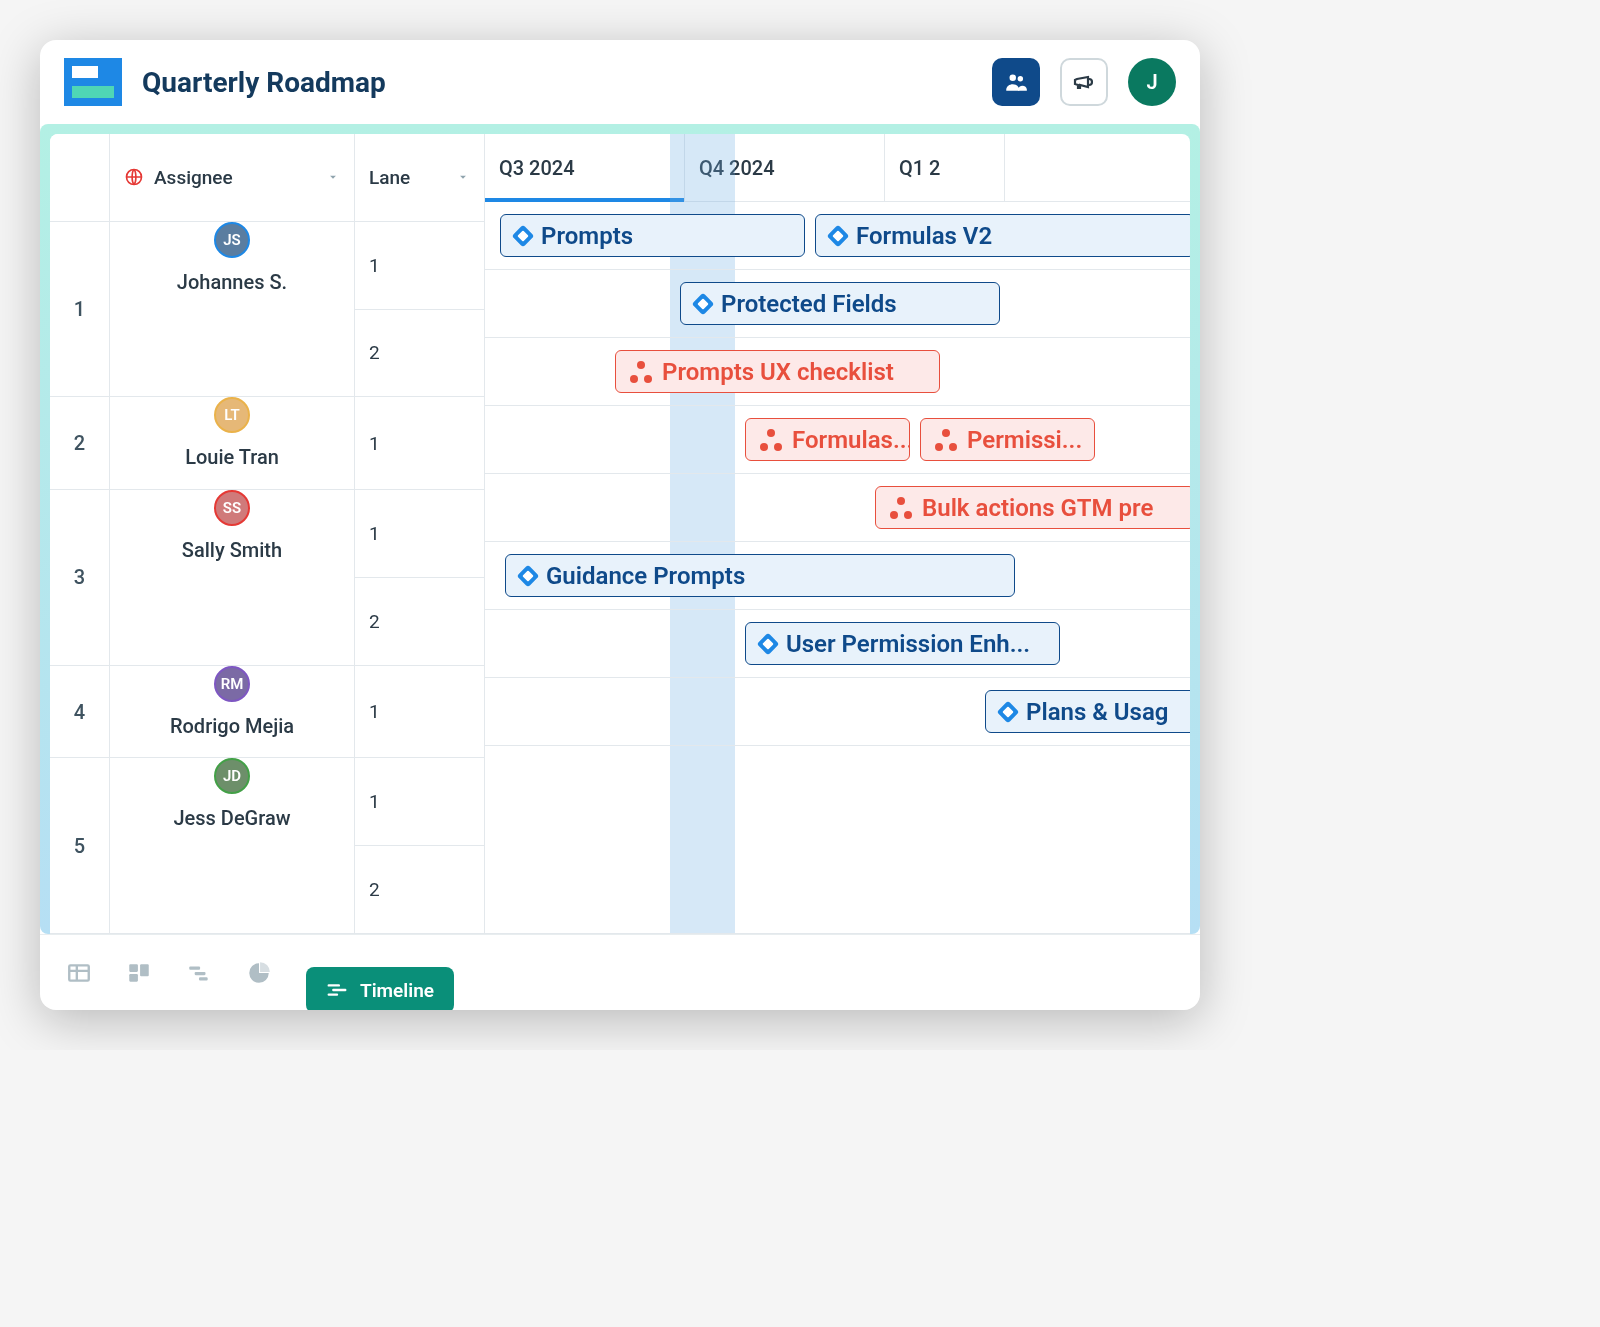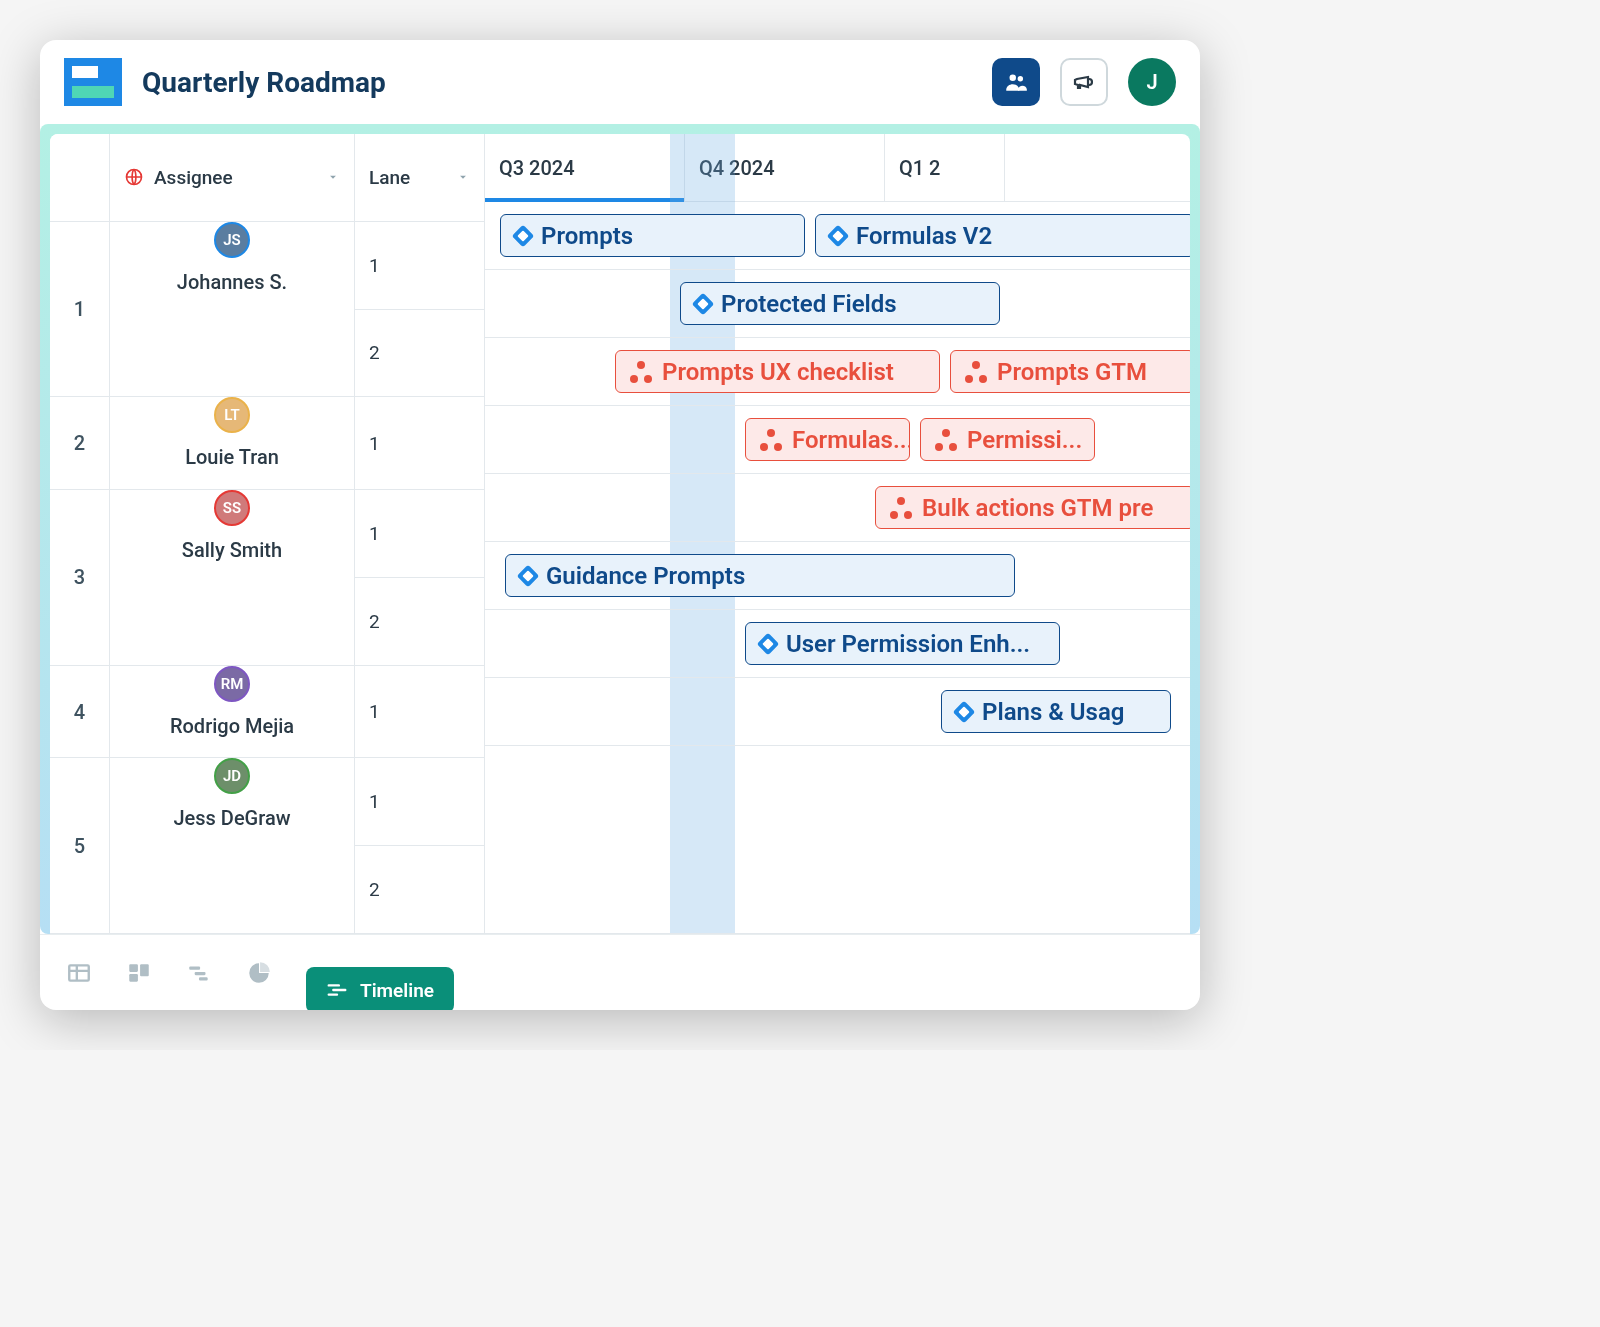--- a/index.html
+++ b/index.html
@@ -286,28 +286,20 @@
               </div>
               <div class="tl-row">
                 <div class="bar red" style="left: 130px; width: 325px;">
                   <span class="dots">
                     <span></span>
                     <span></span>
                     <span></span>
                   </span>
                   <span>Prompts UX checklist</span>
                 </div>
-                <div class="bar red" style="left: 465px; width: 245px;">
-                  <span class="dots">
-                    <span></span>
-                    <span></span>
-                    <span></span>
-                  </span>
-                  <span>Prompts GTM</span>
-                </div>
               </div>
               <div class="tl-row">
                 <div class="bar red" style="left: 260px; width: 165px;">
                   <span class="dots">
                     <span></span>
                     <span></span>
                     <span></span>
                   </span>
                   <span>Formulas...</span>
                 </div>
@@ -336,21 +328,21 @@
                   <span>Guidance Prompts</span>
                 </div>
               </div>
               <div class="tl-row">
                 <div class="bar blue" style="left: 260px; width: 315px;">
                   <span class="diamond"></span>
                   <span>User Permission Enh...</span>
                 </div>
               </div>
               <div class="tl-row">
-                <div class="bar blue" style="left: 456px; width: 230px;">
+                <div class="bar blue" style="left: 500px; width: 230px;">
                   <span class="diamond"></span>
                   <span>Plans &amp; Usag</span>
                 </div>
               </div>
             </div>
           </div>
           <div class="cell col-rownum" style="grid-row: span 2;">1</div>
           <div class="cell assignee-cell" style="grid-row: span 2;">
             <div class="person-avatar" style="background:#5a7da0;border-color:#1e88e5">JS</div>
     <span>Johannes S.</span>

